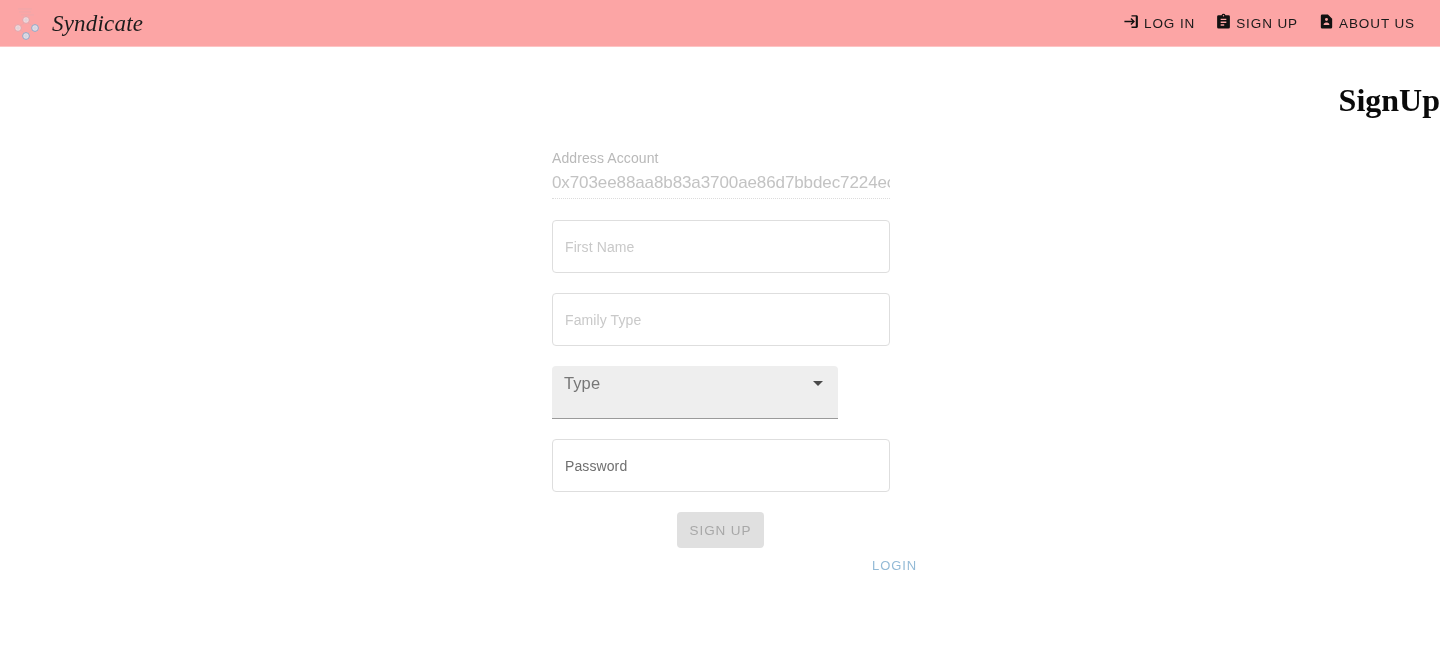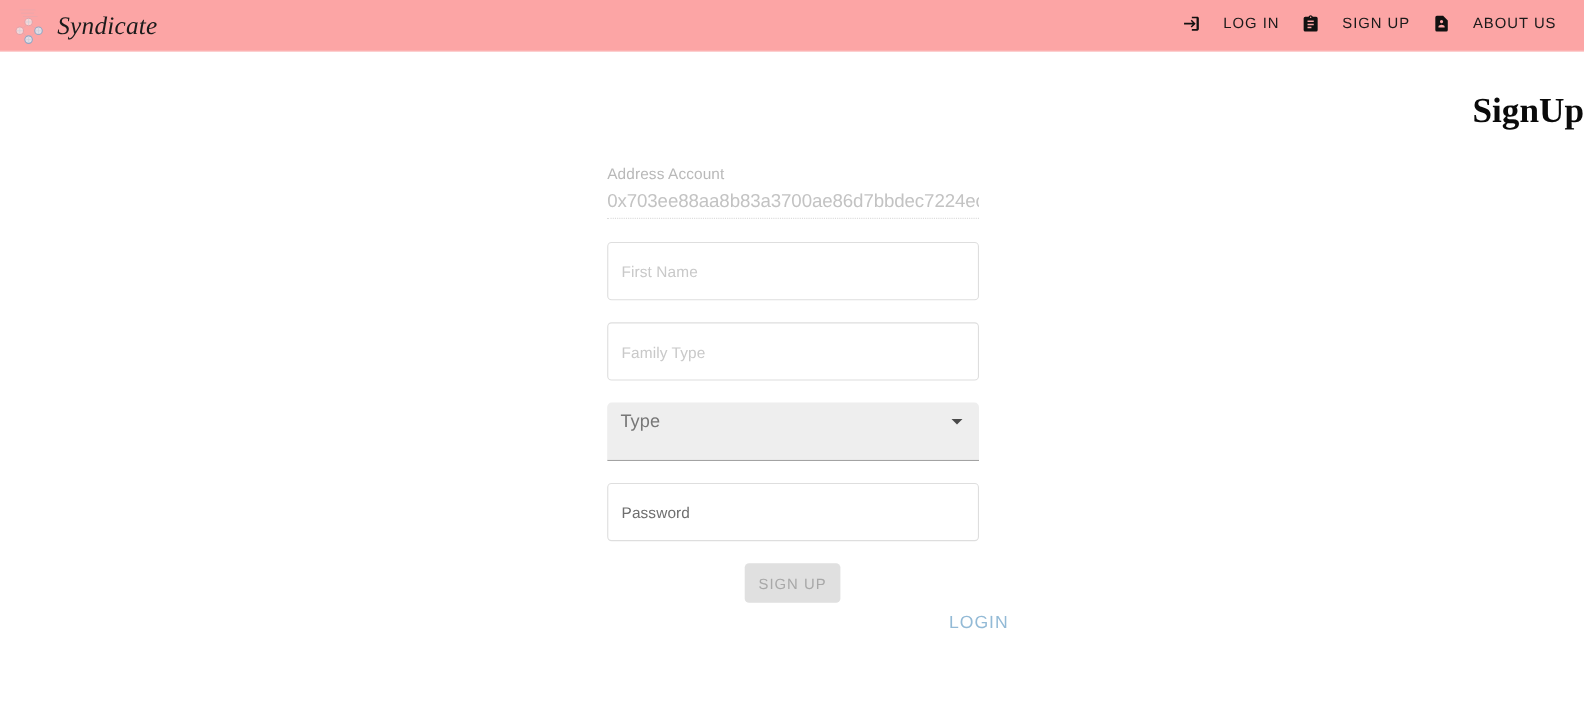--- a/index.html
+++ b/index.html
@@ -51,22 +51,22 @@
   }
 
   .nav-links {
     display: flex;
     align-items: center;
     gap: 0px;
     padding-right: 3px;
   }
   .nav-item {
     display: flex;
-    align-items: flex-start;
-    gap: 20px;
+    align-items: center;
+    gap: 4px;
     padding: 6px 10px;
     cursor: pointer;
     color: #111111;
     text-decoration: none;
   }
   .nav-item .nav-label {
     font-size: 13.5px;
     letter-spacing: 0.9px;
     color: #1a1a1a;
     white-space: nowrap;
@@ -130,21 +130,21 @@
   }
   .tf .ph {
     font-size: 14px;
     color: #c9c9c9;
     letter-spacing: 0.1px;
   }
   .tf.filled .ph { color: #6f6f6f; }
 
   
   .select {
-    width: 338px;
+    width: 286px;
     height: 53px;
     background: #eeeeee;
     border-radius: 4px 4px 0 0;
     border-bottom: 1px solid #9a9a9a;
     display: flex;
     align-items: center;
     justify-content: space-between;
     padding: 0 15px 17px 12px;
     margin-bottom: 20px;
     cursor: pointer;
@@ -184,21 +184,21 @@
     cursor: default;
   }
   .btn-login {
     position: absolute;
     right: -33px;
     top: 42px;
     background: transparent;
     border: none;
     color: #93bad6;
     font-family: "Liberation Sans", sans-serif;
-    font-size: 16px;
+    font-size: 13px;
     letter-spacing: 0.9px;
     cursor: pointer;
     padding: 4px 6px;
   }
 </style>
 </head>
 <body>
 
 <div class="navbar">
 

